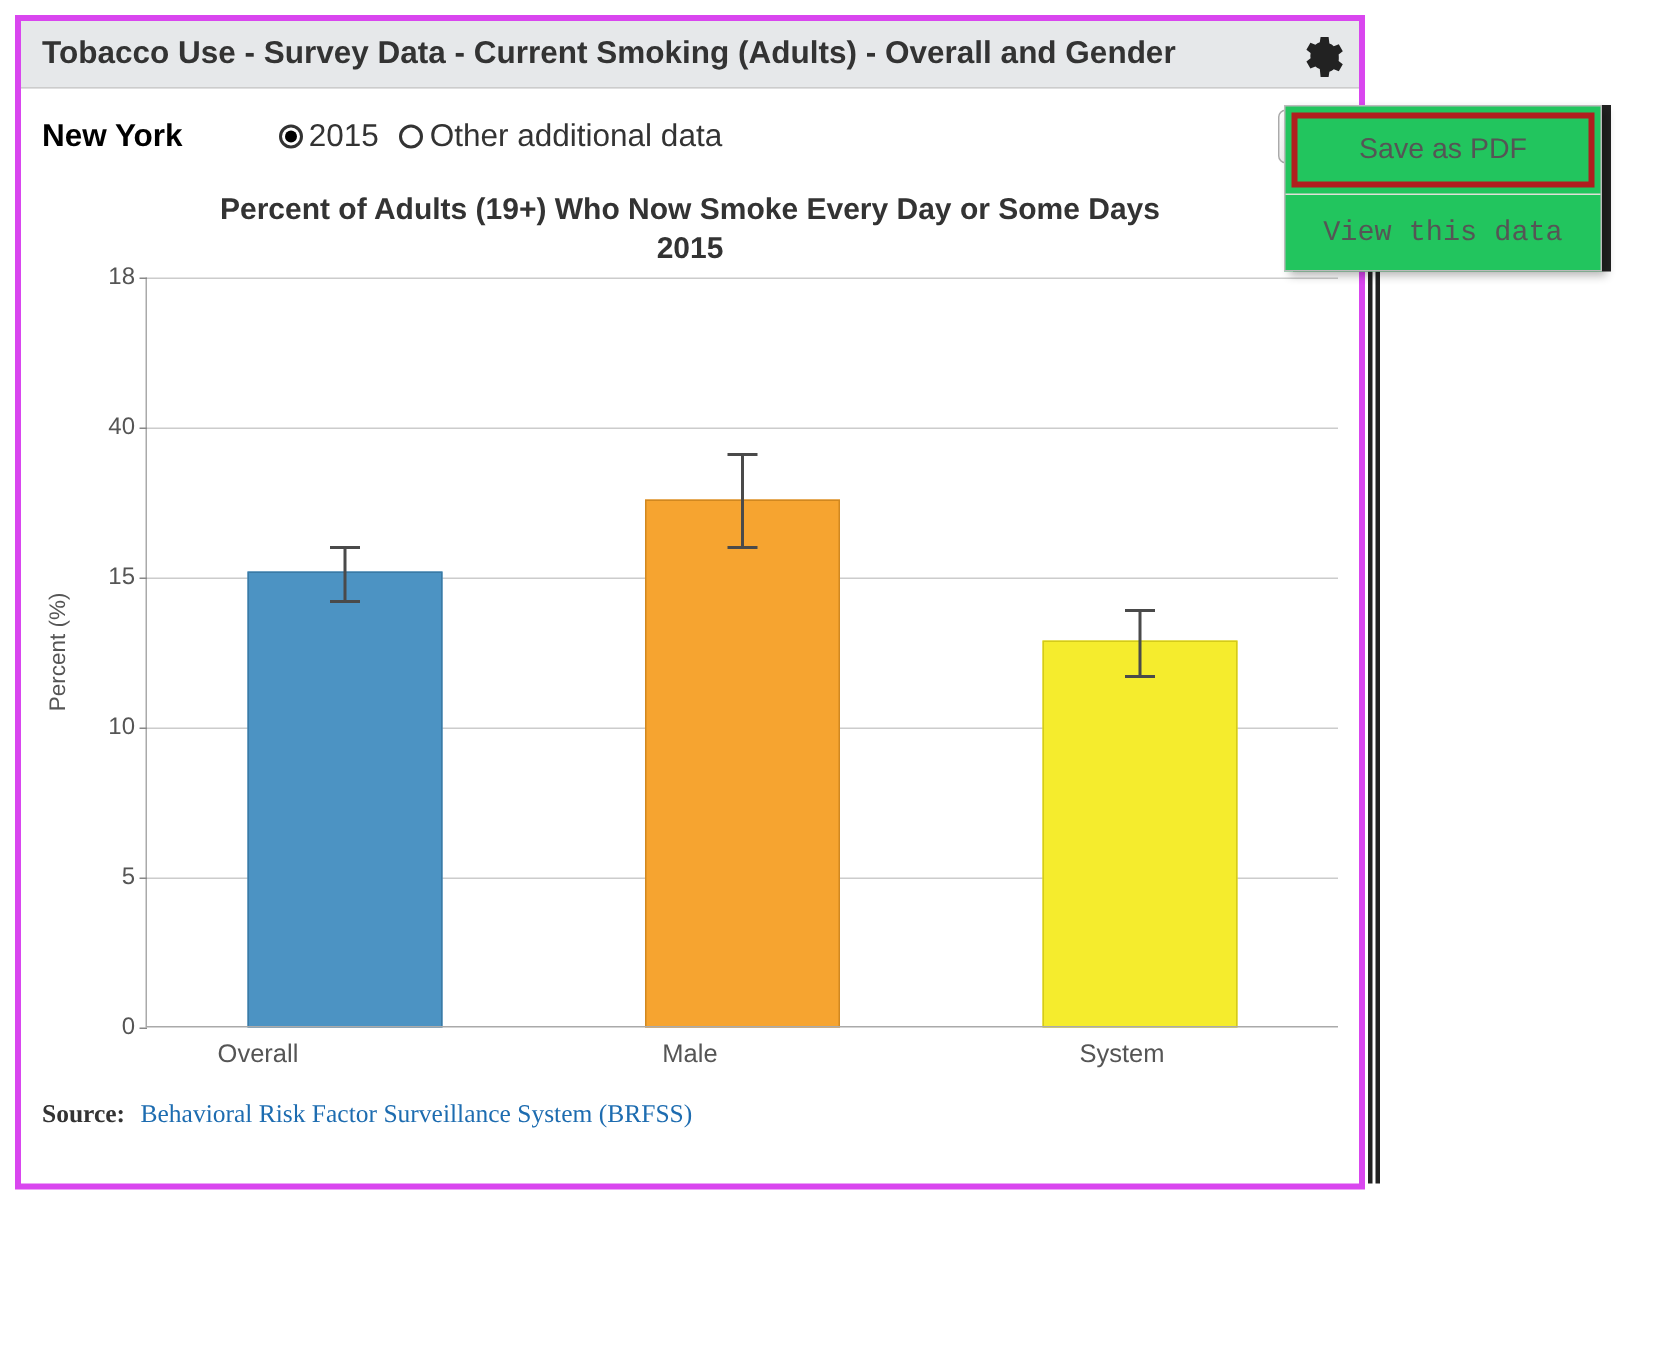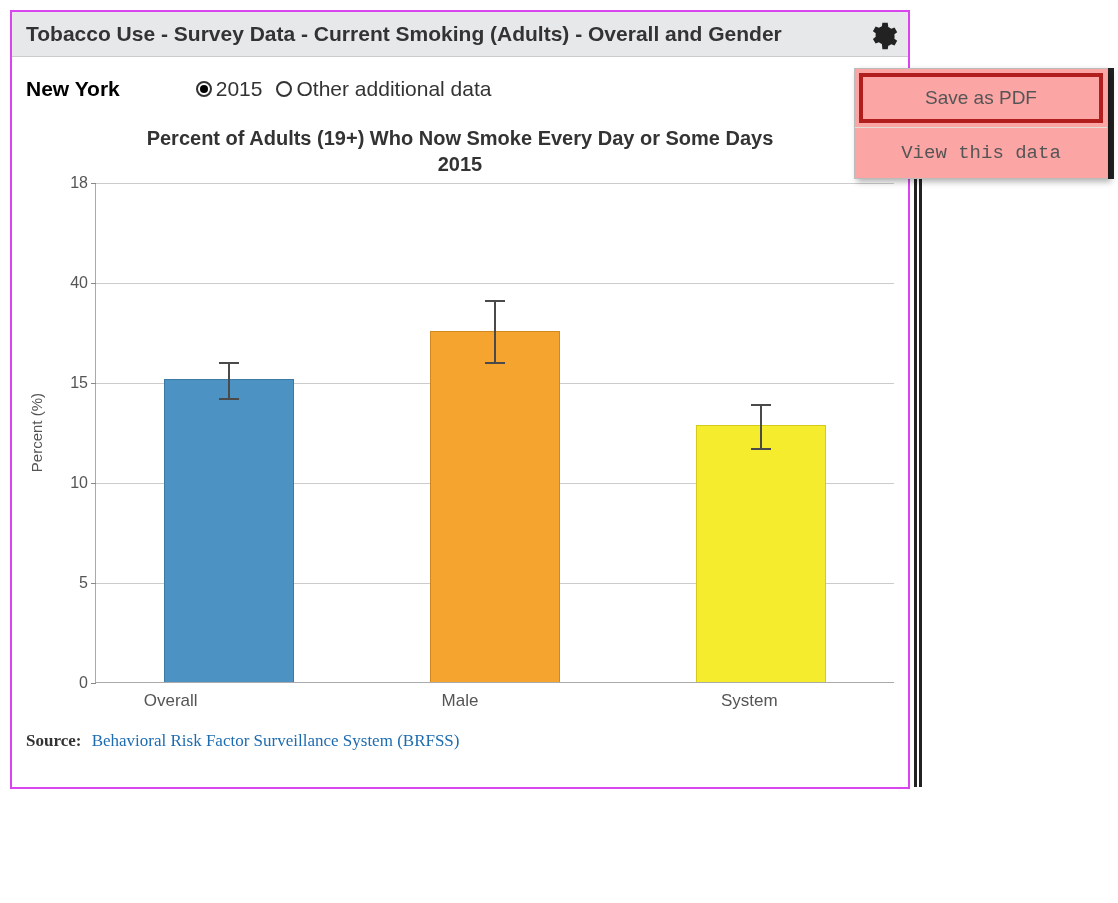--- a/index.html
+++ b/index.html
@@ -5,21 +5,21 @@
   * { box-sizing: border-box; }
   body {
     margin: 0;
     padding: 10px;
     font-family: "Segoe UI", Arial, sans-serif;
     background: #fff;
     color: #333;
   }
   .panel {
     width: 900px;
-    border: 2px solid #d946ef;
+    border: 4px solid #d946ef;
     position: relative;
     background: #fff;
   }
   .panel-header {
     background: #e6e8ea;
     padding: 10px 14px;
     font-size: 21px;
     font-weight: 600;
     color: #333;
     border-bottom: 1px solid #ccc;
@@ -30,21 +30,21 @@
     right: 10px;
     top: 8px;
     width: 32px;
     height: 32px;
     cursor: pointer;
   }
   .controls-row {
     display: flex;
     align-items: center;
     padding: 14px 14px 6px 14px;
-    gap: 16px;
+    gap: 4px;
   }
   .location-label {
     font-size: 21px;
     font-weight: 700;
     color: #000;
     flex: 0 0 auto;
     margin-right: 60px;
   }
   .radio-group {
     display: flex;
@@ -209,22 +209,22 @@
     font-family: Liberation Serif, serif;
   }
   .source-label { font-weight: 700; color: #333; }
   .source-link { color: #1d6cb0; text-decoration: none; margin-left: 6px; cursor: pointer; }
 
   
   .dropdown {
     position: absolute;
     top: 56px;
     left: 842px;
-    width: 254px;
-    background: #fca5a5;
+    width: 212px;
+    background: #22c55e;
     border: 1px solid #bbb;
     box-shadow: 3px 3px 6px rgba(0,0,0,0.3), 6px 0 0 #222;
     z-index: 10;
   }
   .dropdown-item {
     padding: 14px 20px;
     text-align: center;
     font-size: 19px;
     color: #555;
     cursor: pointer;

